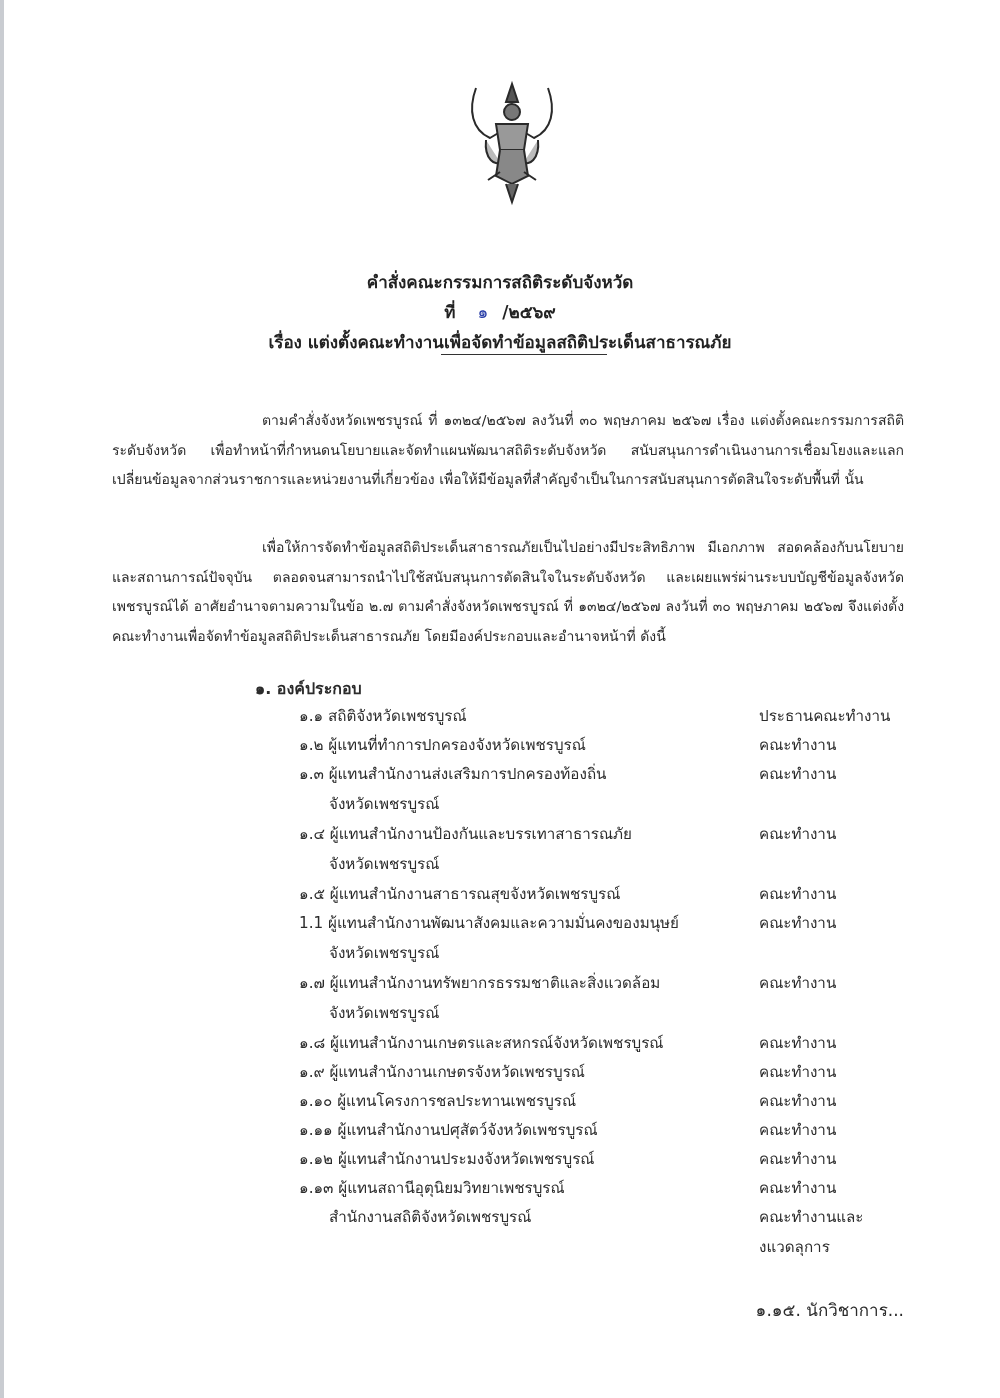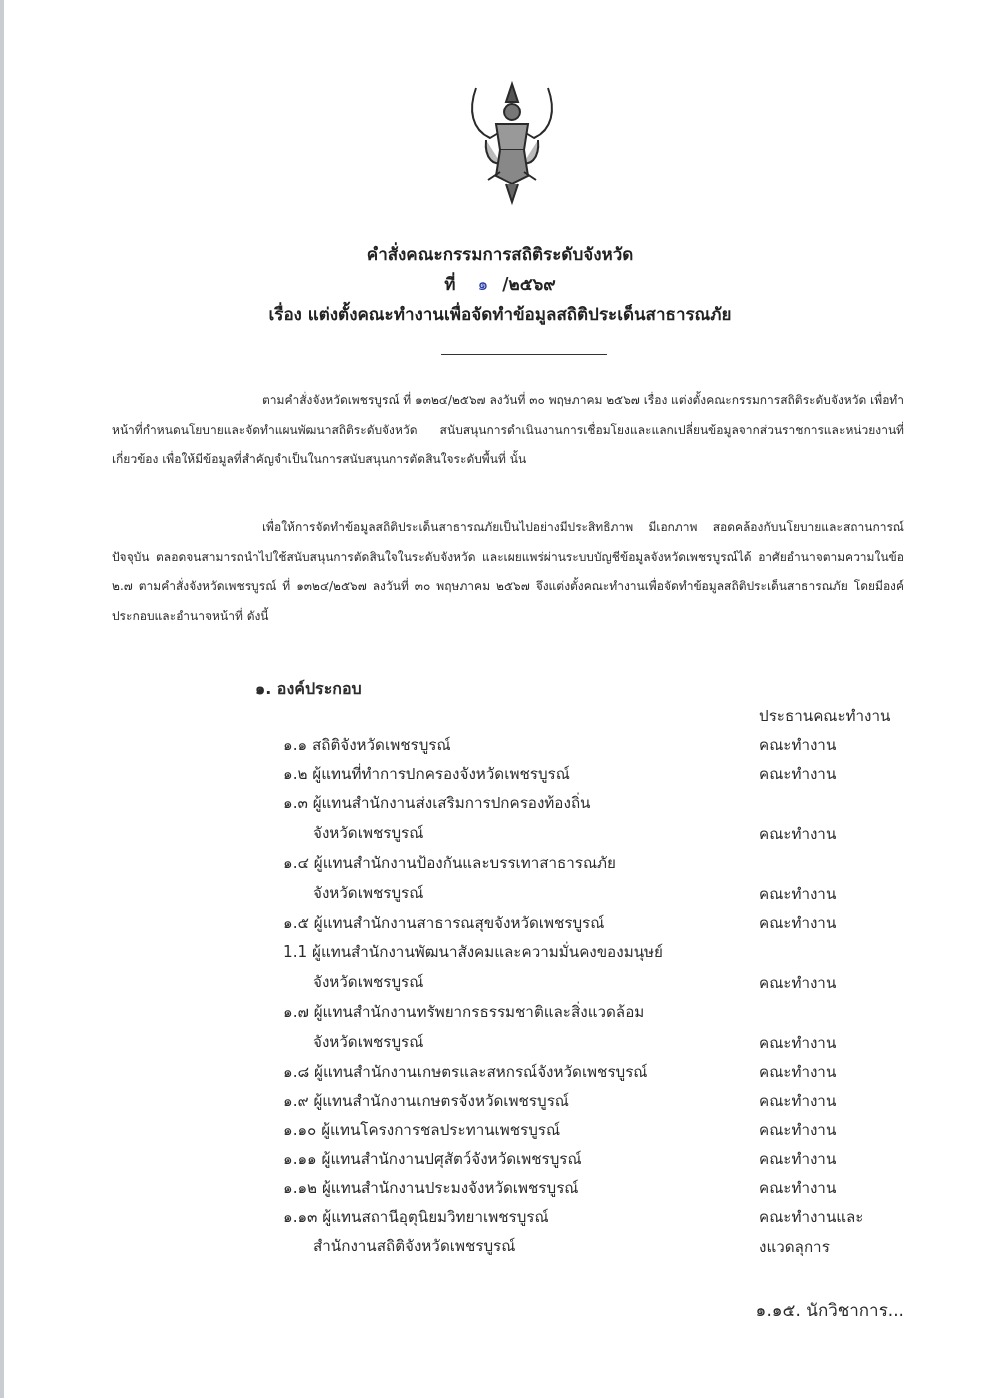--- a/index.html
+++ b/index.html
@@ -2,28 +2,28 @@
 <html><head>
 <meta charset="utf-8">
 <style>
   html, body { margin: 0; padding: 0; }
   body {
     width: 1000px; height: 1398px; background: #ffffff; position: relative; overflow: hidden;
     font-family: "DejaVu Sans", sans-serif; color: #2b2b2b;
   }
   .left-edge { position: absolute; left: 0; top: 0; width: 4px; height: 1398px; background: #c9ccd1; }
   .emblem { position: absolute; left: 466px; top: 80px; width: 92px; height: 128px; }
-  .head { position: absolute; left: 0; width: 1000px; text-align: center; font-size: 17px; font-weight: bold; color: #222; }
+  .head { position: absolute; left: 0; width: 1000px; text-align: center; font-size: 17px; font-weight: bold; color: #222; margin-top: 28px; }
   .head .num { color: #2a3fa8; font-weight: normal; margin: 0 14px 0 22px; }
   .rule { position: absolute; left: 441px; top: 354px; width: 166px; height: 1px; background: #333; }
-  .para { position: absolute; left: 112px; width: 792px; font-size: 12px; line-height: 29.6px; text-align: justify; }
+  .para { position: absolute; left: 112px; width: 792px; font-size: 14px; line-height: 29.6px; text-align: justify; margin-top: 20px; }
   .para .ind { display: inline-block; width: 150px; }
   .sec { position: absolute; left: 255px; top: 676px; font-size: 16px; font-weight: bold; }
   .row { position: absolute; left: 283px; width: 620px; font-size: 15.2px; line-height: 29.6px; }
-  .row .lbl { position: absolute; left: 0; width: 440px; margin-top: 29px; }
+  .row .lbl { position: absolute; left: 16px; width: 440px; }
   .row .role { position: absolute; left: 476px; }
   .row .cont { display: block; padding-left: 30px; }
   .footer { position: absolute; right: 96px; top: 1296px; font-size: 17px; }
 </style>
 </head>
 <body>
 
 <div class="left-edge"></div>
 
 <svg class="emblem" viewBox="0 0 92 128">

